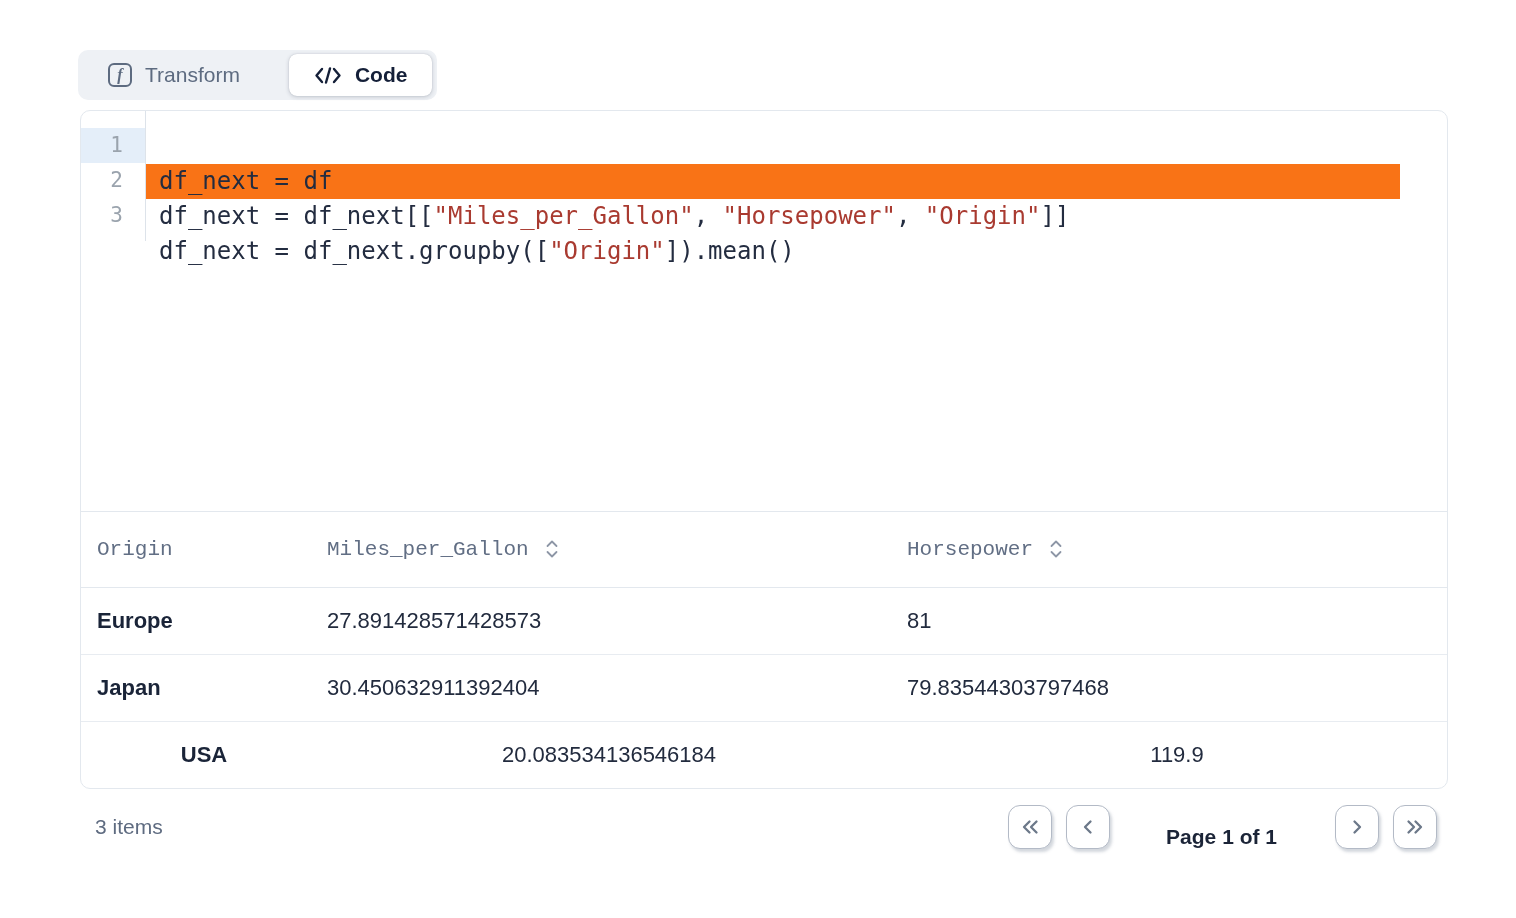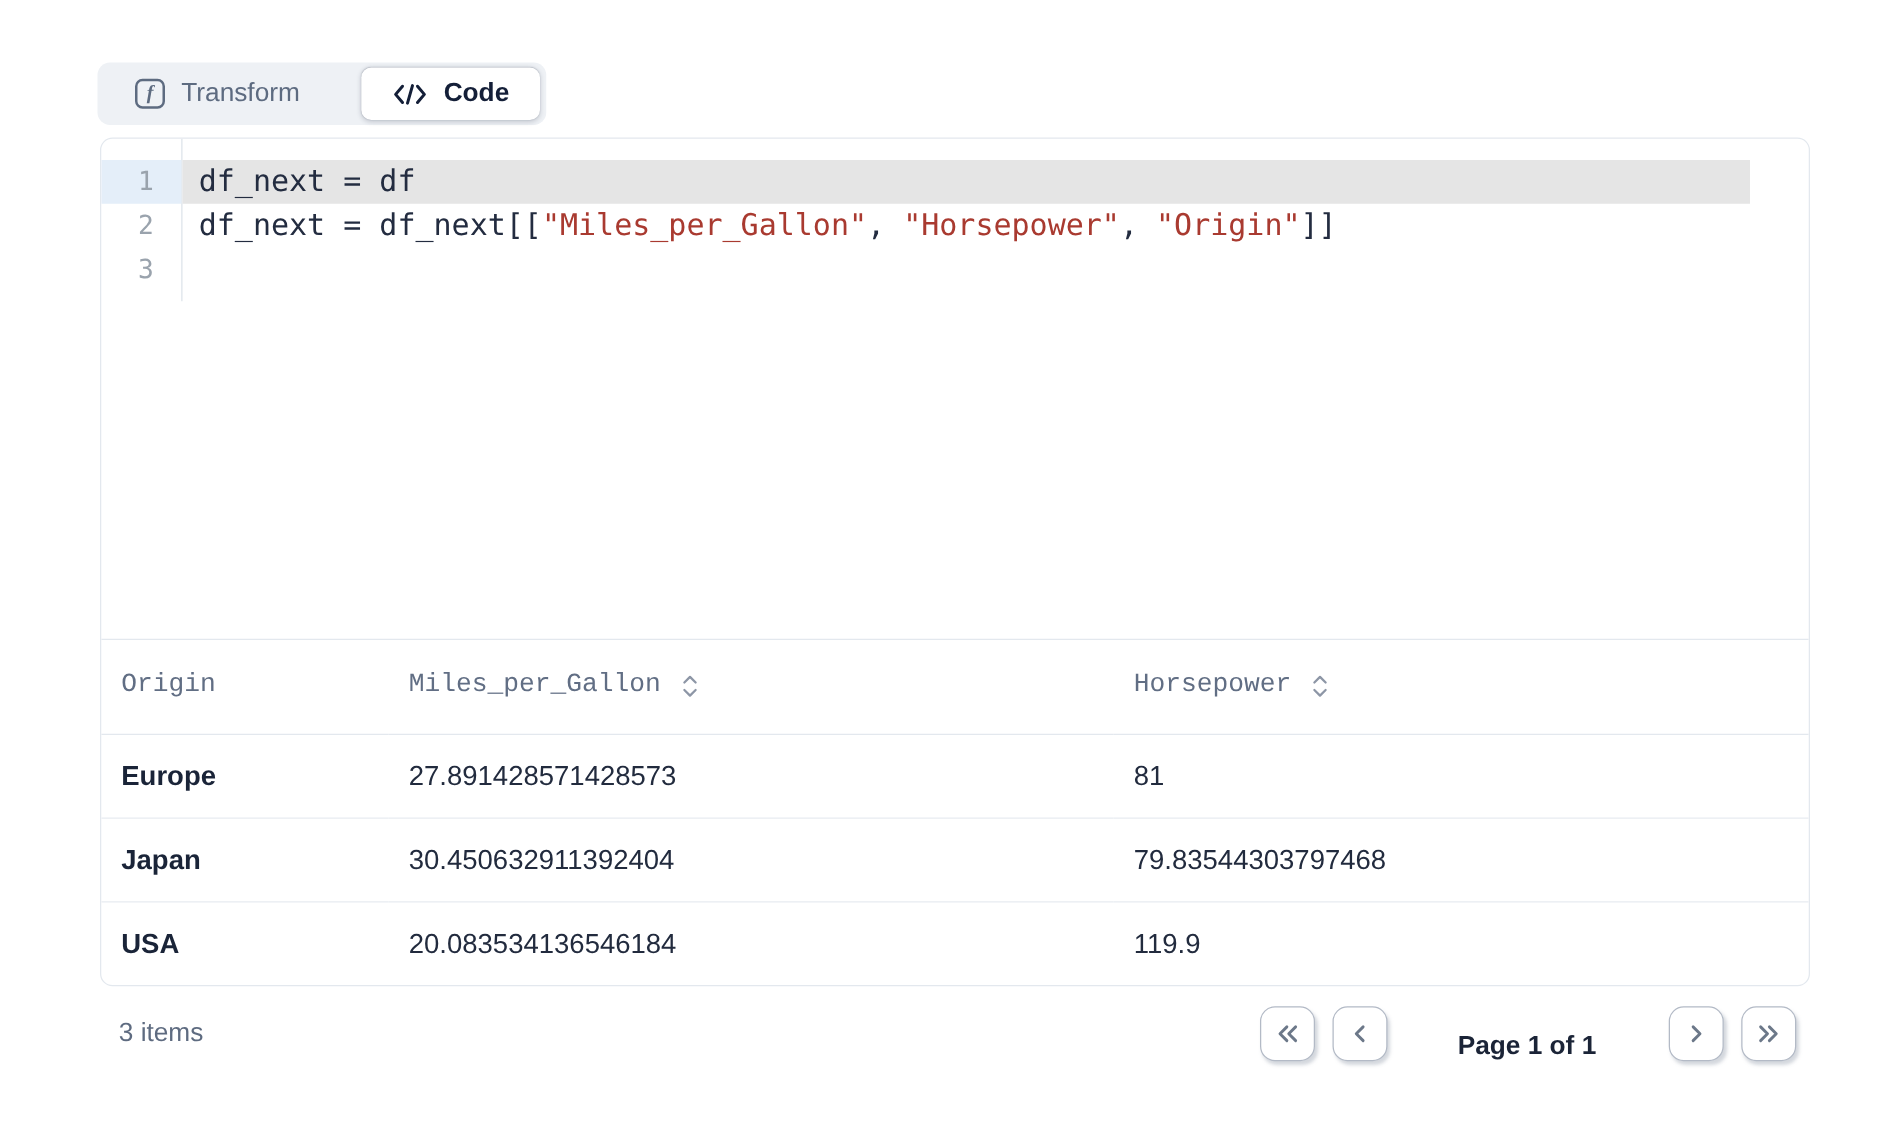--- a/index.html
+++ b/index.html
@@ -52,35 +52,35 @@
   }
   .cm-gutter {
     width:65px; flex:0 0 65px; padding:17px 0 8px;
     border-right:1px solid #dde3ea; text-align:right;
     color:#9aa3ad; font-size:21px;
   }
   .cm-num { height:35px; padding-right:22px; }
   .cm-num.active { background:#e4eef9; }
   .cm-lines { flex:1; min-width:0; padding:17px 47px 8px 0; }
   .cm-line { height:35px; padding-left:13px; white-space:pre; color:#232c40; }
-  .cm-line.active { background:#e5e5e5; }
+  .cm-line.active { background:#f97316;margin-top:36px; }
   .cm-line .string { color:#a93a30; }
 
   table { width:100%; border-collapse:collapse; font-size:21px; }
   th {
     height:75px; text-align:left; font-weight:500; color:#616e84;
     padding:0 0 0 16px; border-bottom:1px solid #e3e8ee; font-size:21px;font-family:Liberation Mono, monospace;
   }
   .th-label { vertical-align:middle; }
   .sort-icon { vertical-align:middle; margin-left:15px; }
   td {
     height:67px; padding:0 0 0 16px; color:#222b3e;
     border-bottom:1px solid #e8ecf1; font-size:22px;
   }
-  tr:last-child td { border-bottom:none; }
+  tr:last-child td { border-bottom:none;text-align:center; }
   td.origin { font-weight:700; color:#1a2438; font-size:22px; }
 
   
   .footer {
     position:absolute; left:80px; top:800px; width:1368px; height:54px;
     display:flex; align-items:center; padding:0 11px 0 15px;
   }
   .items-count { font-size:21px; color:#5e6b80; }
   .pager { margin-left:auto; display:flex; align-items:flex-end; }
   .pbtn {
@@ -116,20 +116,21 @@
 
   <div class="code-editor">
     <div class="cm-gutter">
         <div class="cm-num active">1</div>
         <div class="cm-num">2</div>
         <div class="cm-num">3</div>
       </div>
     <div class="cm-lines">
         <div class="cm-line active"><span class="code">df_next = df</span></div>
         <div class="cm-line"><span class="code">df_next = df_next[[</span><span class="string">"Miles_per_Gallon"</span><span class="code">, </span><span class="string">"Horsepower"</span><span class="code">, </span><span class="string">"Origin"</span><span class="code">]]</span></div>
+        <div class="cm-line"><span class="code">df_next = df_next.groupby([</span><span class="string">"Origin"</span><span class="code">]).mean()</span></div>
       </div>
   </div>
 
   <table>
     <colgroup>
         <col style="width:230px">
         <col style="width:580px">
         <col>
       </colgroup>
     <thead>

